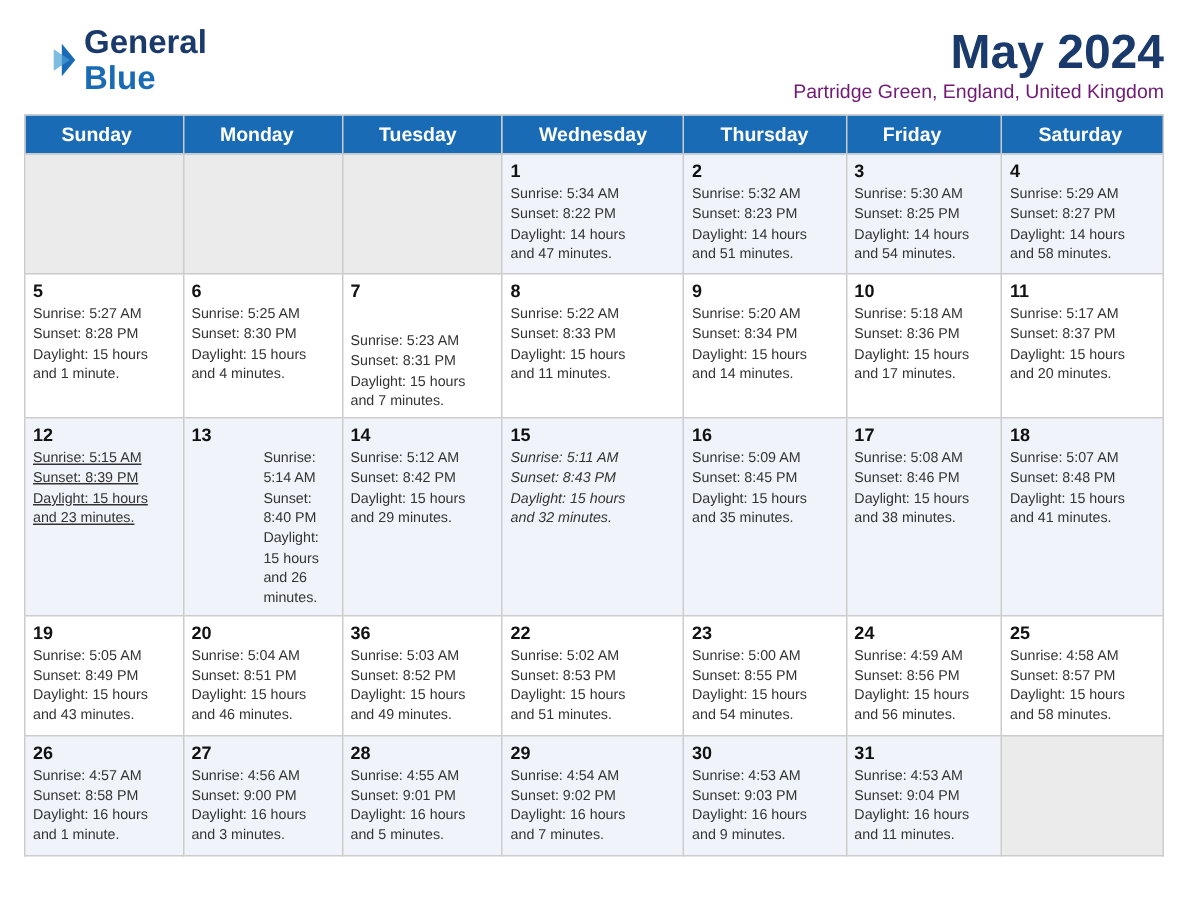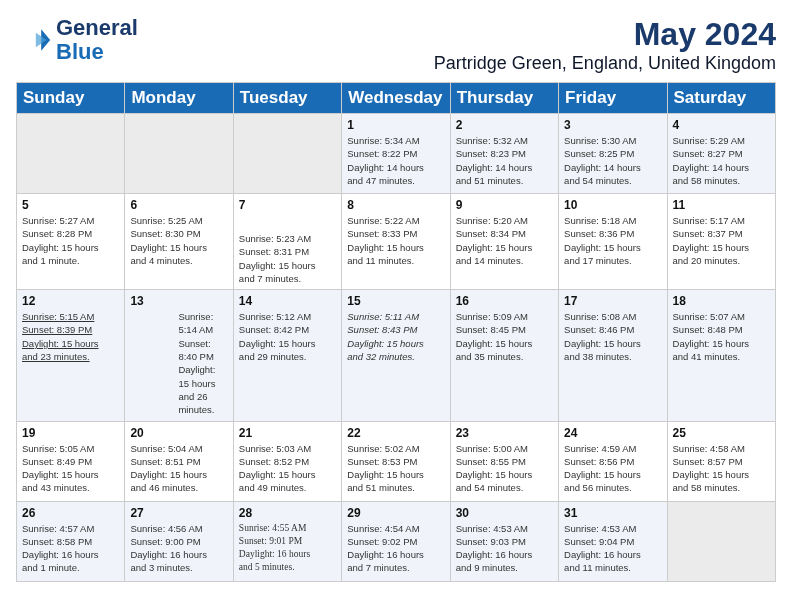--- a/index.html
+++ b/index.html
@@ -34,36 +34,36 @@
     }
     .title-area {
       text-align: right;
     }
     .month-title {
       font-size: 32px;
       font-weight: bold;
       color: #1a3a6b;
     }
     .subtitle {
-      font-size: 18px;
-      color: #0f172a;
+      font-size: 13px;
+      color: #701a75;
       font-weight: normal;
       text-align: center;
     }
     .calendar {
       width: 100%;
       border-collapse: collapse;
       margin-top: 8px;
     }
     .calendar th {
       background-color: #1a6bb5;
       color: #fff;
-      font-size: 17px;
+      font-size: 13px;
       font-weight: bold;
-      padding: 5px 6px;
+      padding: 5px 24px;
       text-align: left;
       border: 1px solid #ccc;
     }
     .calendar td {
       border: 1px solid #ccc;
       vertical-align: top;
       padding: 4px 5px;
       font-size: 10px;
       color: #333;
       width: calc(100% / 7);
@@ -269,21 +269,21 @@
 and 43 minutes.</div>
         </td>
         <td>
           <span class="day-number">20</span>
           <div class="day-info" style="white-space: pre-line;">Sunrise: 5:04 AM
 Sunset: 8:51 PM
 Daylight: 15 hours
 and 46 minutes.</div>
         </td>
         <td>
-          <span class="day-number">21</span>
+          <span class="day-number">36</span>
           <div class="day-info" style="white-space: pre-line;">Sunrise: 5:03 AM
 Sunset: 8:52 PM
 Daylight: 15 hours
 and 49 minutes.</div>
         </td>
         <td>
           <span class="day-number">22</span>
           <div class="day-info" style="white-space: pre-line;">Sunrise: 5:02 AM
 Sunset: 8:53 PM
 Daylight: 15 hours
@@ -321,21 +321,21 @@
         </td>
         <td>
           <span class="day-number">27</span>
           <div class="day-info" style="white-space: pre-line;">Sunrise: 4:56 AM
 Sunset: 9:00 PM
 Daylight: 16 hours
 and 3 minutes.</div>
         </td>
         <td>
           <span class="day-number">28</span>
-          <div class="day-info" style="white-space: pre-line; font-family: Liberation Serif, serif;">Sunrise: 4:55 AM
+          <div class="day-info" style="white-space: pre-line;">Sunrise: 4:55 AM
 Sunset: 9:01 PM
 Daylight: 16 hours
 and 5 minutes.</div>
         </td>
         <td>
           <span class="day-number">29</span>
           <div class="day-info" style="white-space: pre-line;">Sunrise: 4:54 AM
 Sunset: 9:02 PM
 Daylight: 16 hours
 and 7 minutes.</div>

